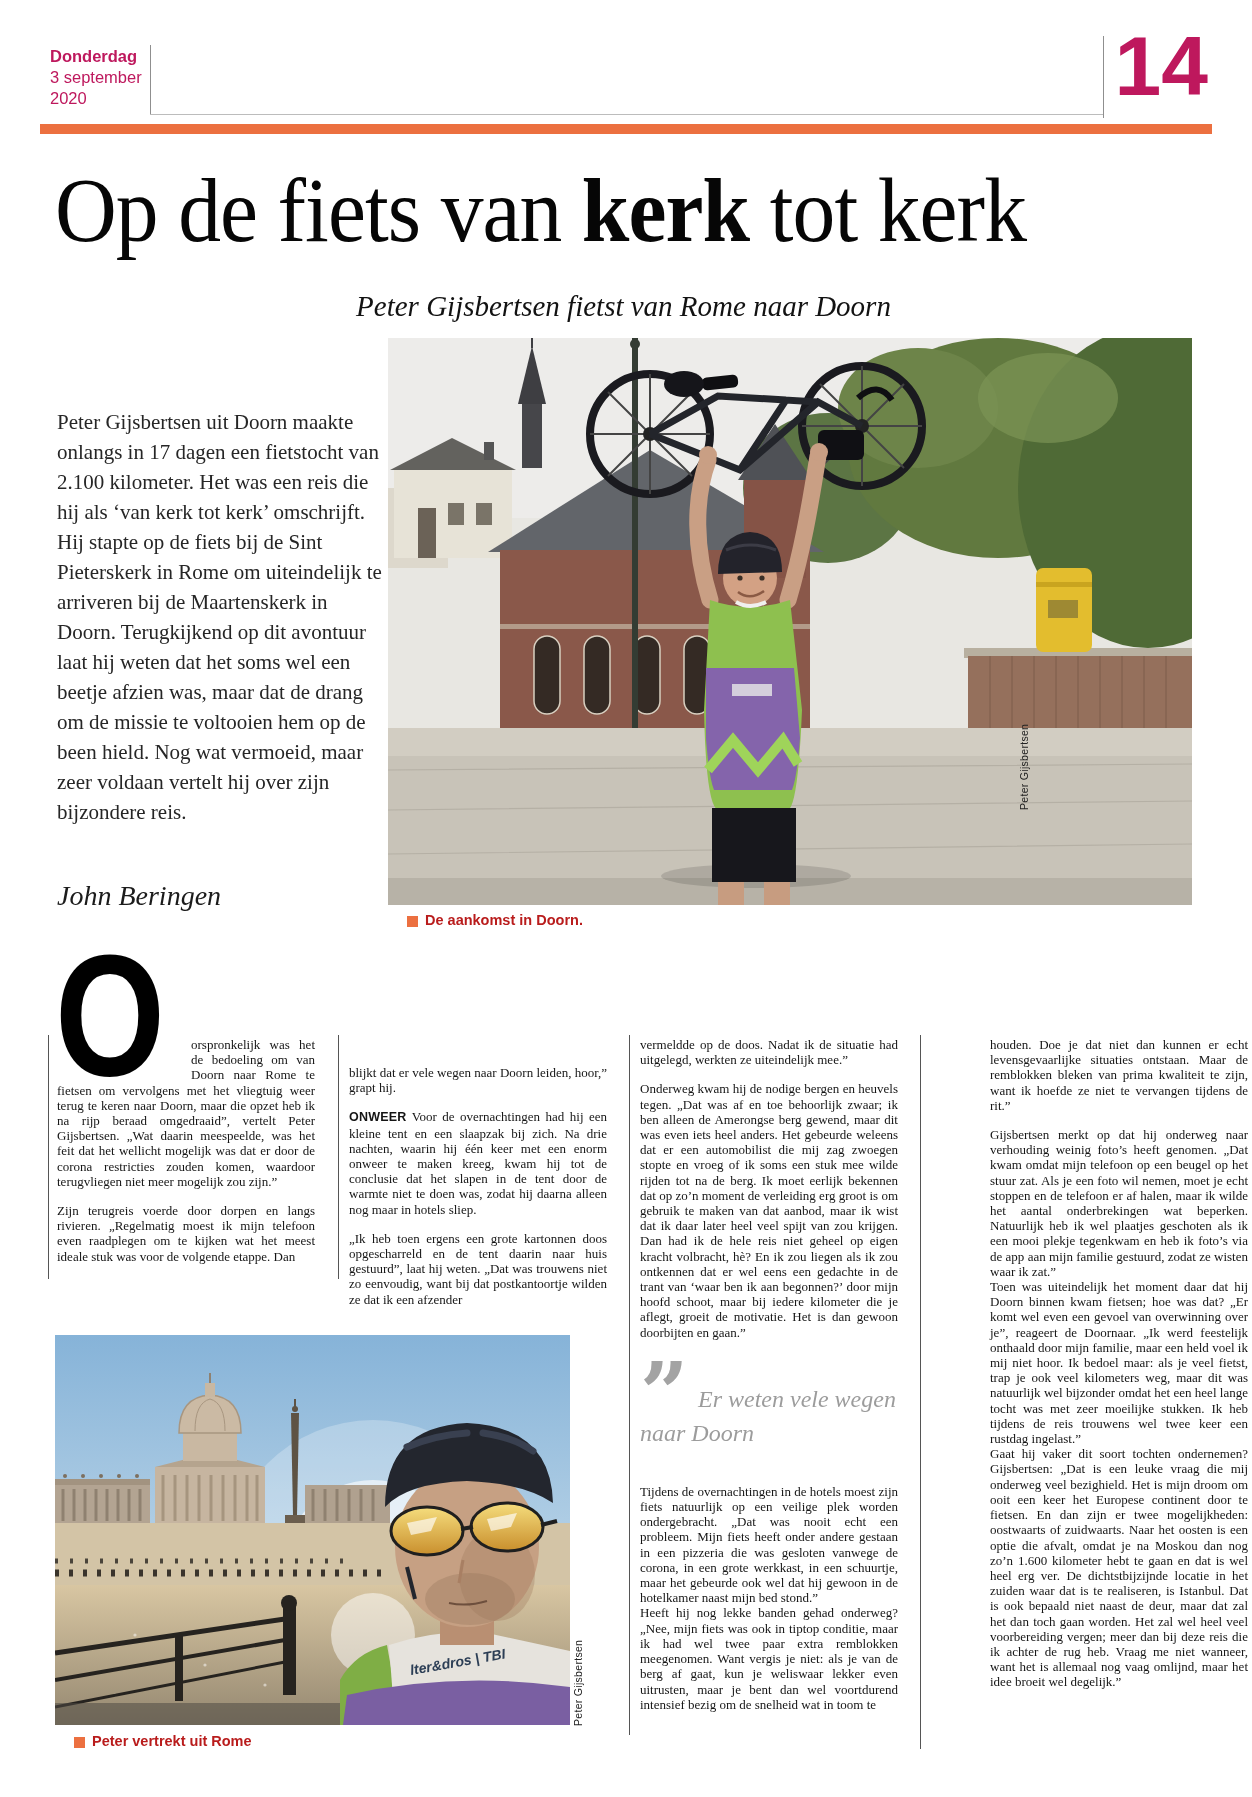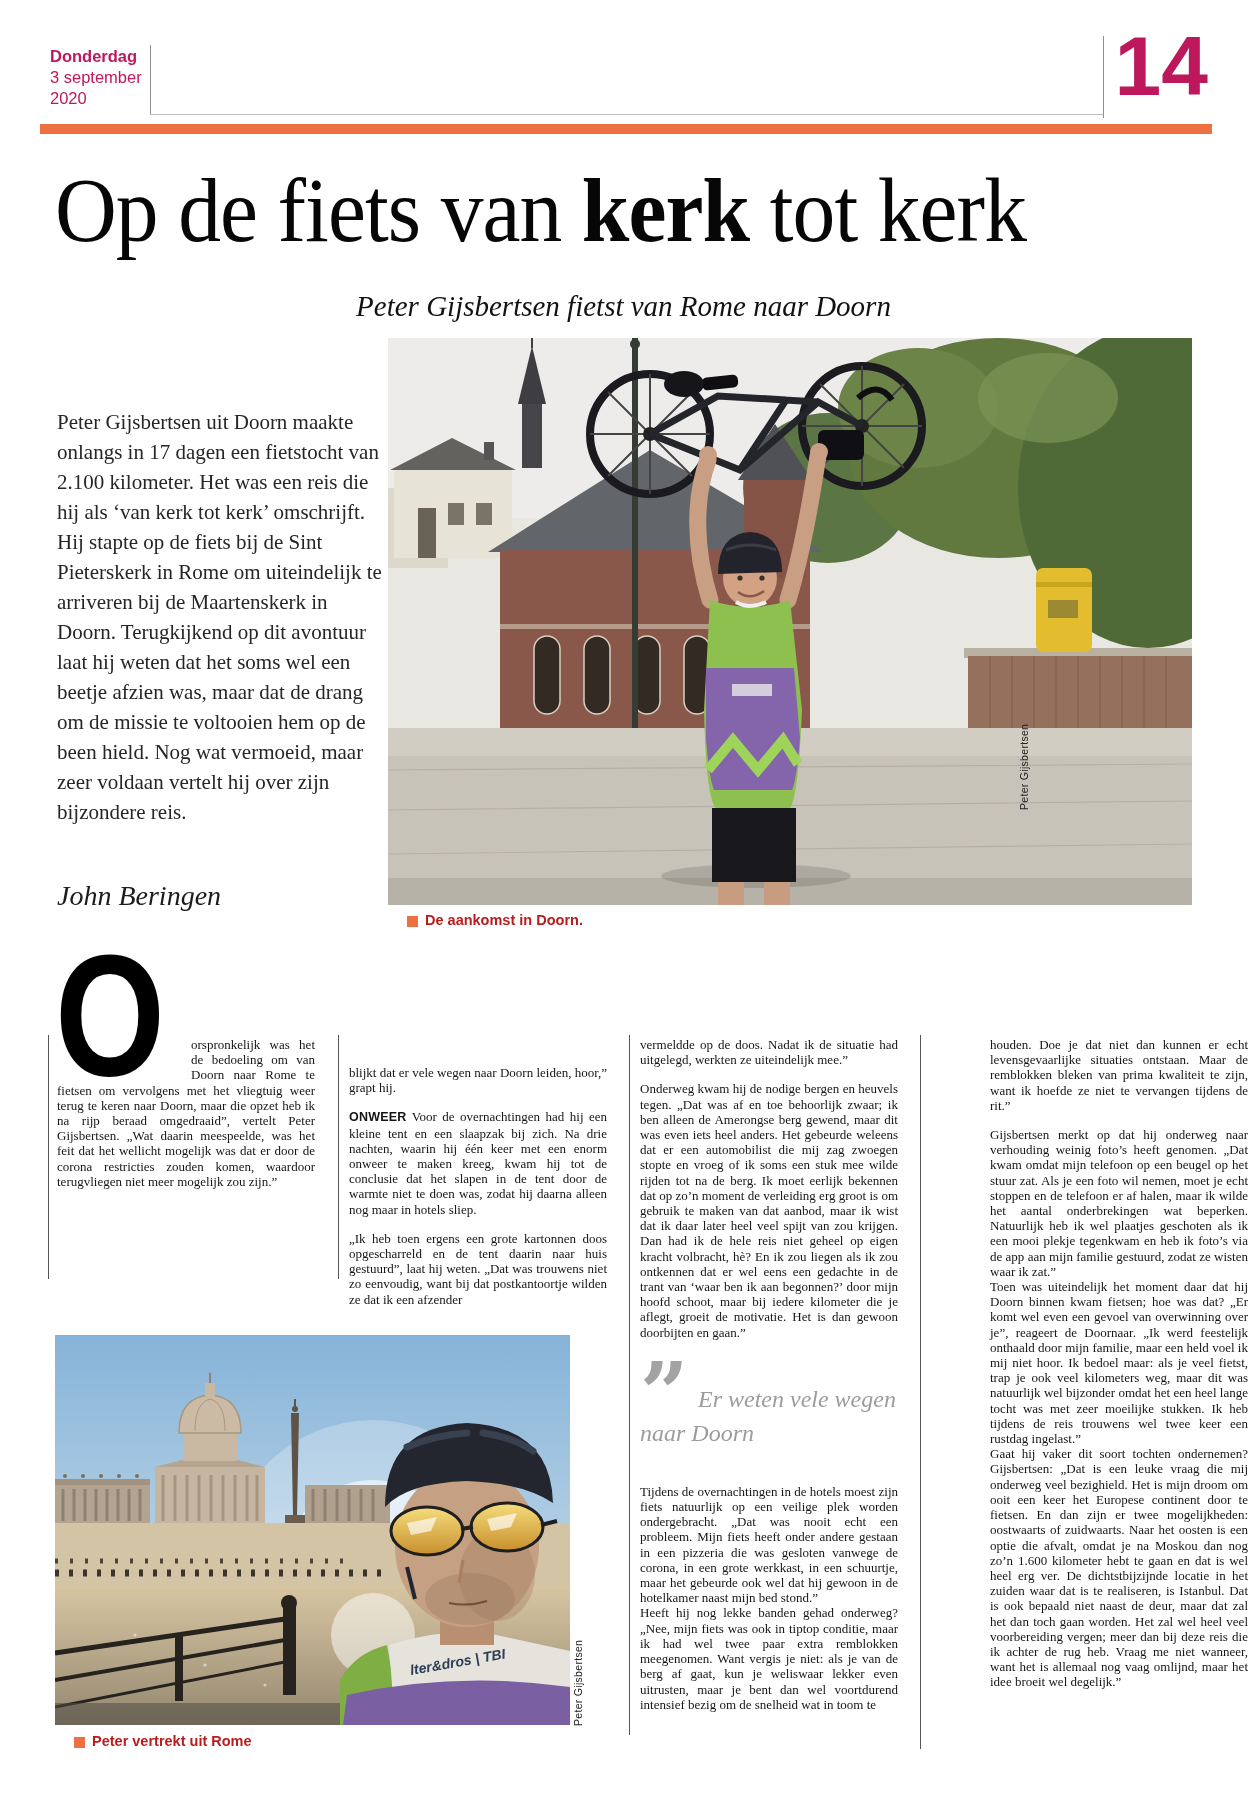--- a/index.html
+++ b/index.html
@@ -198,20 +198,21 @@
     </svg>
   </div>
 
   <div class="abs colrule" id="crL"></div>
   <div class="abs colrule" id="cr1"></div>
   <div class="abs colrule" id="cr2"></div>
   <div class="abs colrule" id="cr3"></div>
 
   <div class="abs col" id="col1">
     <p><span class="dc-spacer"></span><span>orspronkelijk was het de bedoeling om van Doorn naar Rome te fietsen om vervolgens met het vliegtuig weer terug te keren naar Doorn, maar die opzet heb ik na rijp beraad omgedraaid”, vertelt Peter Gijsbertsen. „Wat daarin meespeelde, was het feit dat het wellicht mogelijk was dat er door de corona restricties zouden komen, waardoor terugvliegen niet meer mogelijk zou zijn.”</span></p>
+    <p>Zijn terugreis voerde door dorpen en langs rivieren. „Regelmatig moest ik mijn telefoon even raadplegen om te kijken wat het meest ideale stuk was voor de volgende etappe. Dan</p>
   </div>
 
   <div class="abs col" id="col2">
     <p>blijkt dat er vele wegen naar Doorn leiden, hoor,” grapt hij.</p>
     <p><span class="lead">ONWEER</span> <span>Voor de overnachtingen had hij een kleine tent en een slaapzak bij zich. Na drie nachten, waarin hij één keer met een enorm onweer te maken kreeg, kwam hij tot de conclusie dat het slapen in de tent door de warmte niet te doen was, zodat hij daarna alleen nog maar in hotels sliep.</span></p>
     <p>„Ik heb toen ergens een grote kartonnen doos opgescharreld en de tent daarin naar huis gestuurd”, laat hij weten. „Dat was trouwens niet zo eenvoudig, want bij dat postkantoortje wilden ze dat ik een afzender</p>
   </div>
 
   <div class="abs col" id="col3">
     <p>vermeldde op de doos. Nadat ik de situatie had uitgelegd, werkten ze uiteindelijk mee.”</p>

